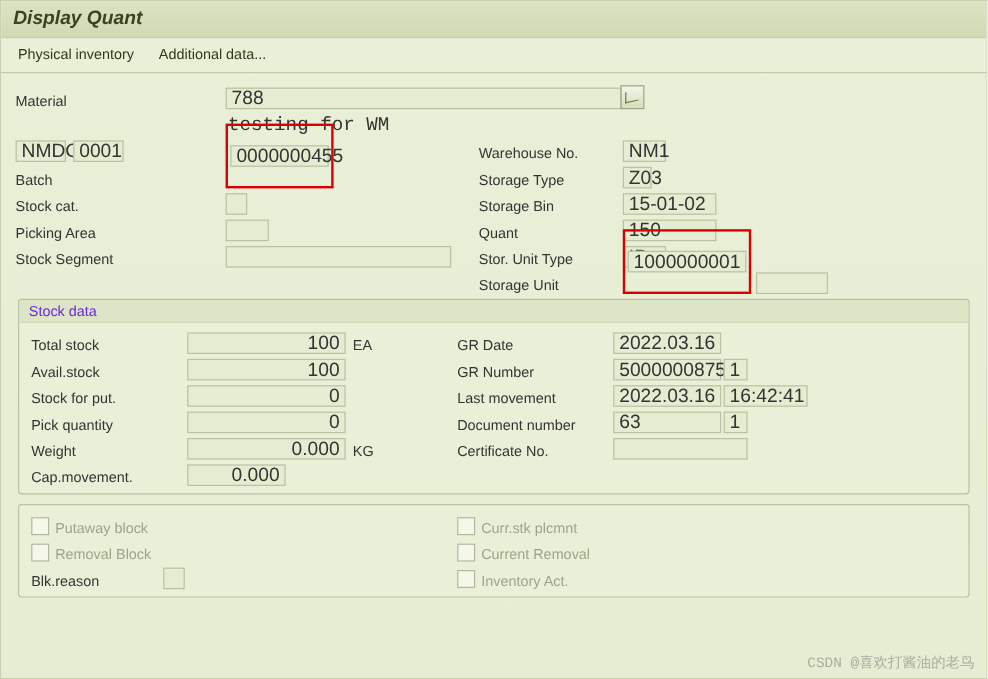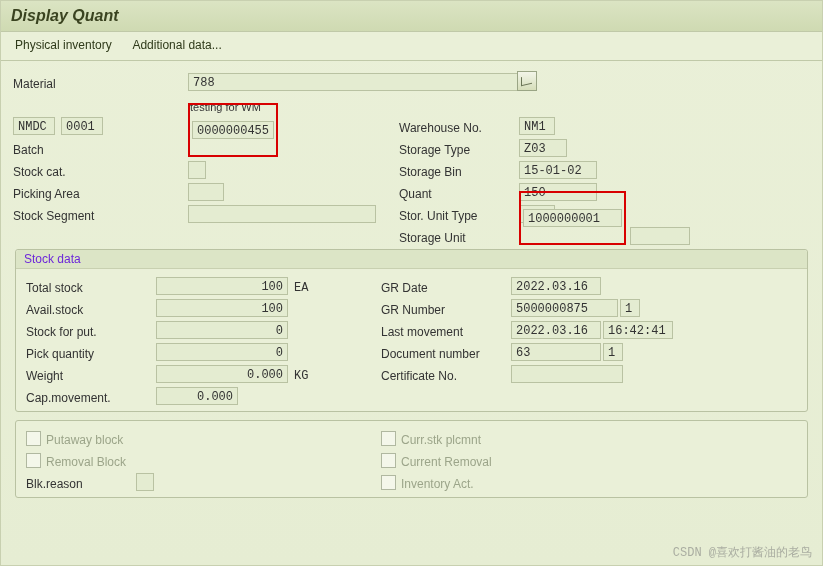--- a/index.html
+++ b/index.html
@@ -4,33 +4,33 @@
 <style>
   html,body{margin:0;padding:0;font-family:Arial,Helvetica,sans-serif;font-size:12px;color:#333;background:#fff}
   .window{width:823px;height:566px;background:linear-gradient(#eaf0d8,#e6edd3);border:1px solid #c8d0b0;box-sizing:border-box;overflow:hidden;position:relative}
   .titlebar{background:linear-gradient(#dbe4c3,#cfdab2);padding:6px 10px;font-size:16px;font-style:italic;font-weight:bold;color:#3a4320;border-bottom:1px solid #c0c9a8}
   .menubar{background:#eaf0d8;padding:6px 14px 8px 14px;font-size:12px;color:#2f3a1a;border-bottom:1px solid #c0c9a8}
   .menubar span{margin-right:18px;cursor:default}
   .body{padding:8px 12px 0 12px}
   .row{display:flex;align-items:flex-end;height:22px}
   .colL{width:175px}
   .lbl{white-space:nowrap}
-  .fieldbox{display:inline-block;border:1px solid #b9c2a2;background:#e4ecd1;height:18px;line-height:18px;font-family:Liberation Mono, monospace;font-size:12px;padding:0 4px;box-sizing:border-box;vertical-align:middle}
+  .fieldbox{display:inline-block;border:1px solid #b9c2a2;background:#e4ecd1;height:18px;line-height:18px;font-family:Liberation Sans, sans-serif;font-size:16px;padding:0 4px;box-sizing:border-box;vertical-align:middle}
   .valbtn{display:inline-block;width:18px;height:18px;border:1px solid #9aa585;background:linear-gradient(#f2f5e8,#d6deba);vertical-align:middle;margin-left:-1px;position:relative}
   .valbtn::after{content:"";position:absolute;top:4px;left:3px;width:10px;height:8px;border:1px solid #6b7557;border-top:none;border-right:none;transform:skewY(-12deg)}
-  .desc{font-family:Liberation Sans, sans-serif;font-size:11px;color:#333;padding-left:2px}
+  .desc{font-family:Liberation Mono, monospace;font-size:16px;color:#333;padding-left:2px}
   .twocol{display:flex}
   .left{width:386px}
   .right{flex:1}
   .redbox{border:2px solid #d80000;padding:16px 2px;display:inline-block}
   .group{border:1px solid #b9c2a2;border-radius:3px;margin:4px 2px 8px 2px;background:#eaf0d8}
   .grouptitle{font-size:12px;color:#6d28d9;padding:2px 8px;background:#dce5c6;border-bottom:1px solid #c8d0b0;border-top-left-radius:3px;border-top-right-radius:3px}
   .groupbody{padding:4px 10px 6px 10px}
   .num{text-align:right}
-  .unit{font-family:Liberation Mono, monospace;padding-left:6px}
+  .unit{font-family:Liberation Sans, sans-serif;padding-left:6px}
   .chk{display:inline-block;width:13px;height:13px;border:1px solid #b0b8a0;background:#f4f7ea;vertical-align:middle;margin-right:5px;position:relative;top:-1px}
   .disabled{color:#9ca58a}
   .watermark{position:absolute;right:10px;bottom:4px;color:rgba(120,120,120,0.55);font-size:12px;font-family:Liberation Mono, monospace}
 </style>
 </head>
 <body>
 
 <div class="window">
   <div class="titlebar">Display Quant</div>
   <div class="menubar">
@@ -77,21 +77,21 @@
         </div>
       </div>
 
       <div class="right">
         <div class="row">
           <div style="width:120px" class="lbl">Warehouse No.</div>
           <span class="fieldbox" style="width:36px">NM1</span>
         </div>
         <div class="row">
           <div style="width:120px" class="lbl">Storage Type</div>
-          <span class="fieldbox" style="width:48px">Z03</span>
+          <span class="fieldbox" style="width:24px">Z03</span>
         </div>
         <div class="row">
           <div style="width:120px" class="lbl">Storage Bin</div>
           <span class="fieldbox" style="width:78px">15-01-02</span>
         </div>
         <div class="row">
           <div style="width:120px" class="lbl">Quant</div>
           <span class="fieldbox" style="width:78px">150</span>
         </div>
         <div class="row">
@@ -139,21 +139,21 @@
               <span class="fieldbox num" style="width:82px">0.000</span>
             </div>
         </div>
         <div class="right">
           <div class="row">
               <div style="width:130px" class="lbl">GR Date</div>
               <span class="fieldbox" style="width:90px">2022.03.16</span>
             </div>
           <div class="row">
               <div style="width:130px" class="lbl">GR Number</div>
-              <span class="fieldbox" style="width:107px">5000000875</span>
+              <span class="fieldbox" style="width:90px">5000000875</span>
               <span class="fieldbox" style="width:20px;margin-left:2px">1</span>
             </div>
           <div class="row">
               <div style="width:130px" class="lbl">Last movement</div>
               <span class="fieldbox" style="width:90px">2022.03.16</span>
               <span class="fieldbox" style="width:70px;margin-left:2px">16:42:41</span>
             </div>
           <div class="row">
               <div style="width:130px" class="lbl">Document number</div>
               <span class="fieldbox" style="width:90px">63</span>

